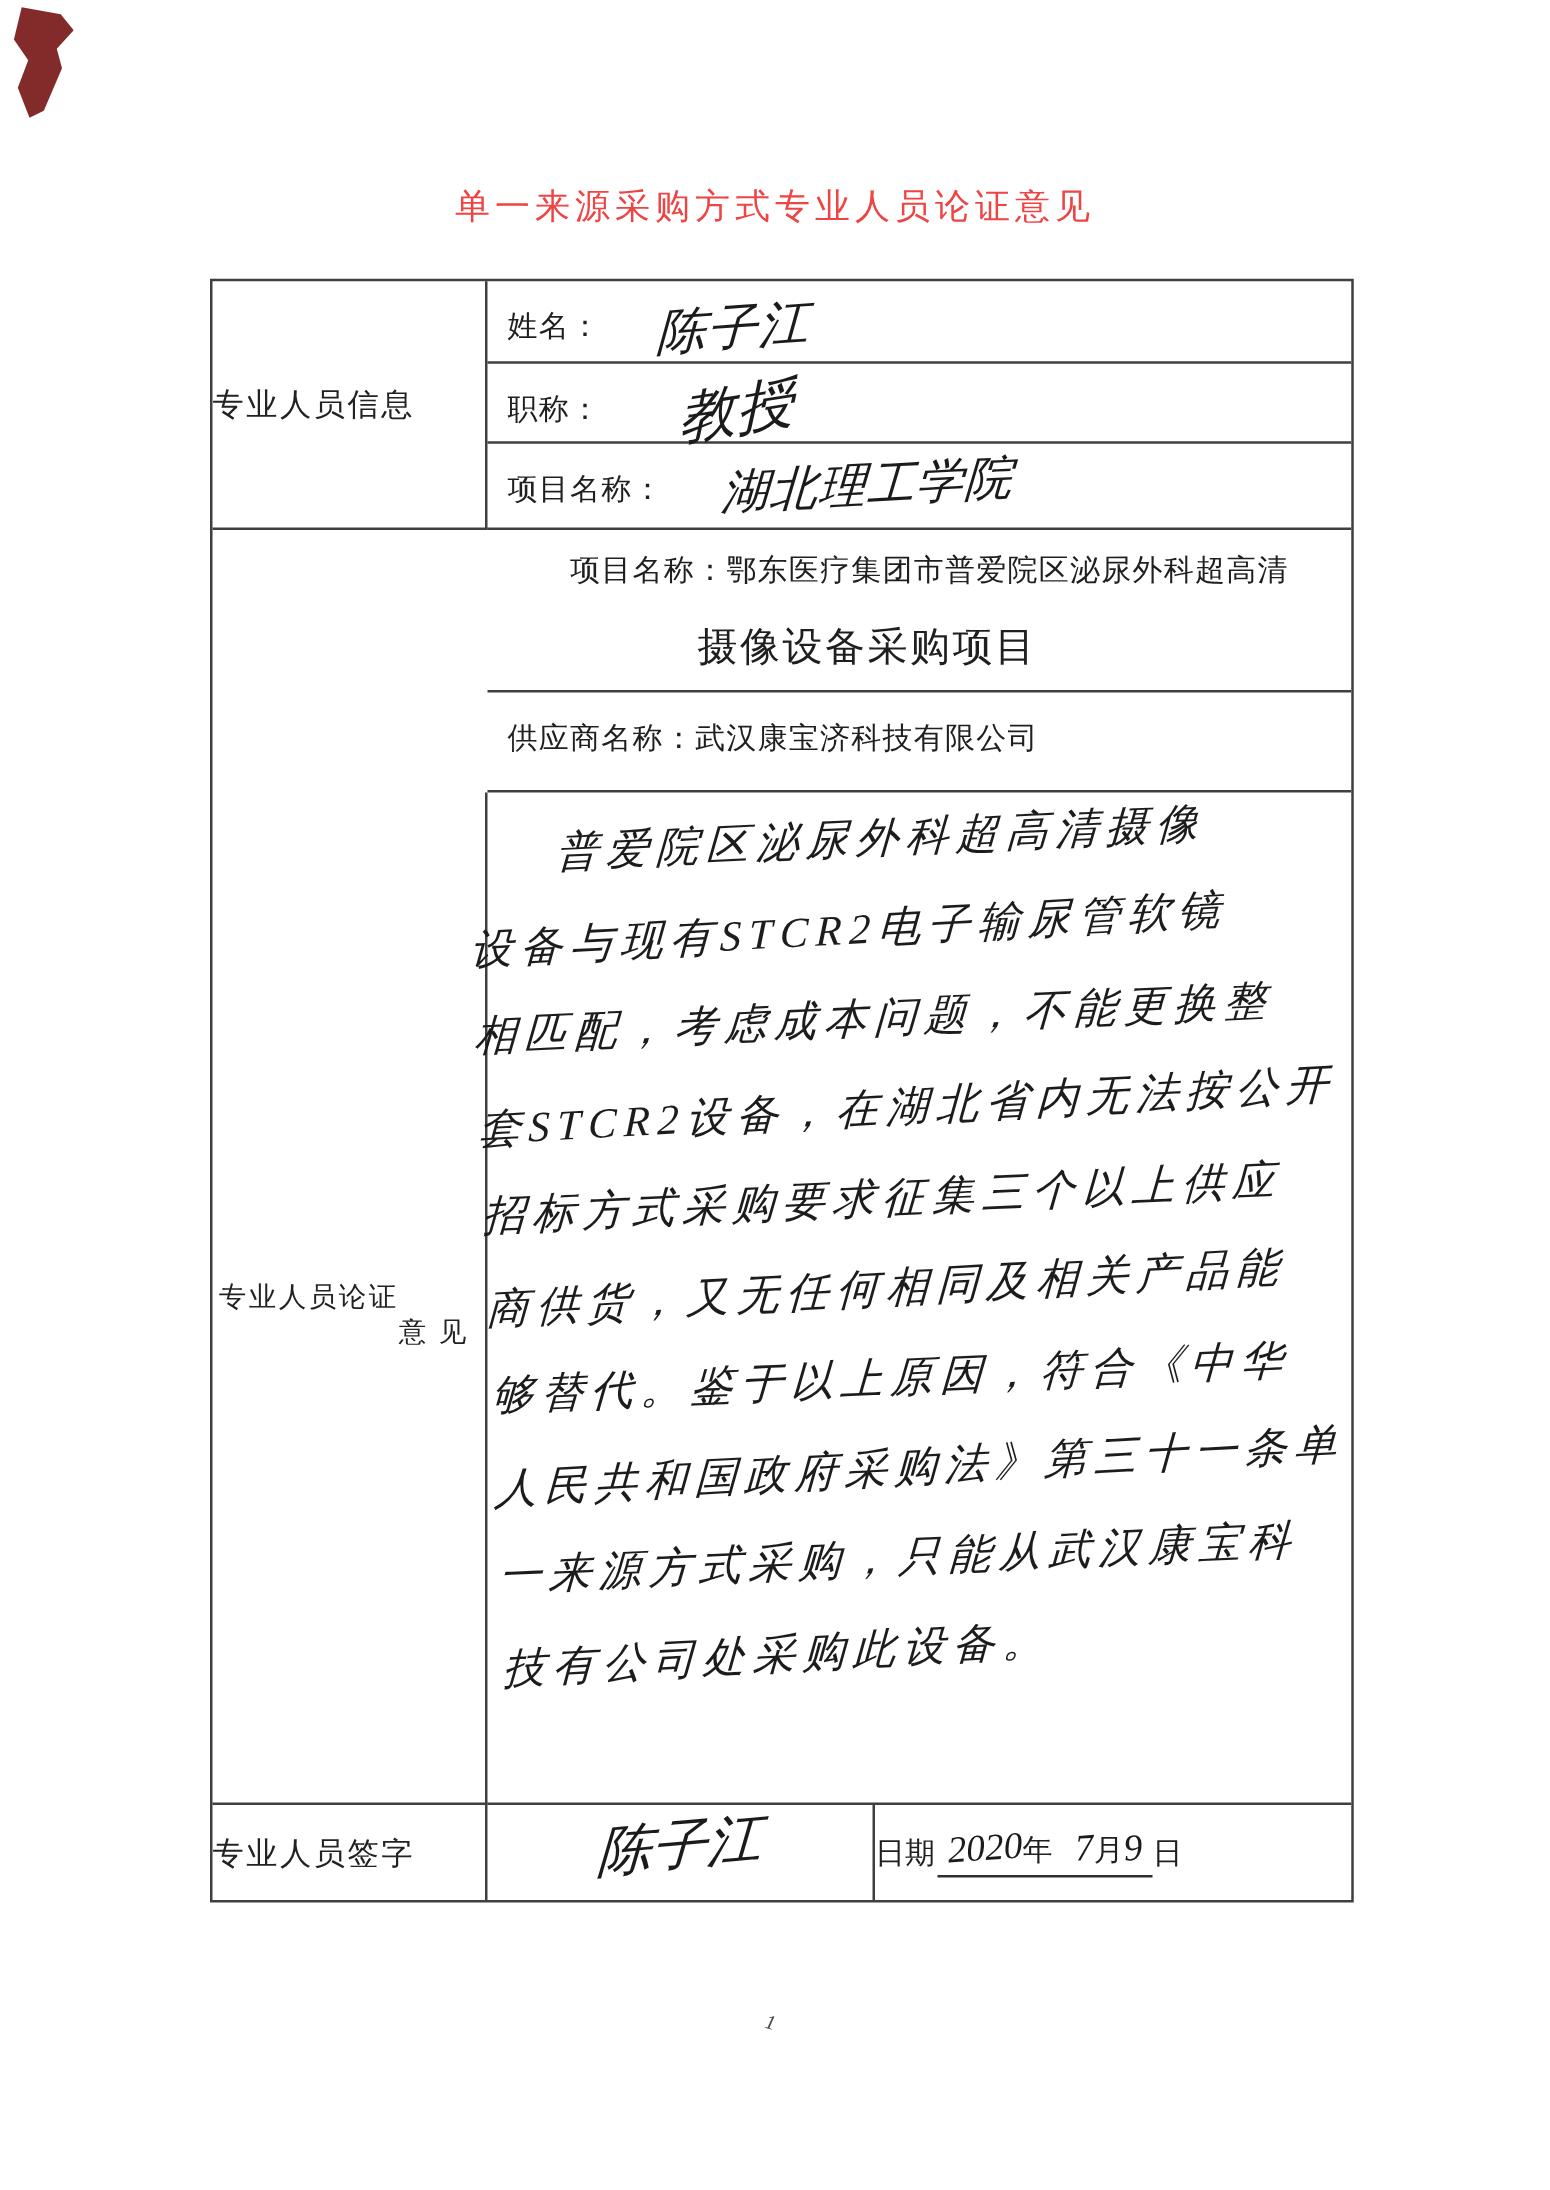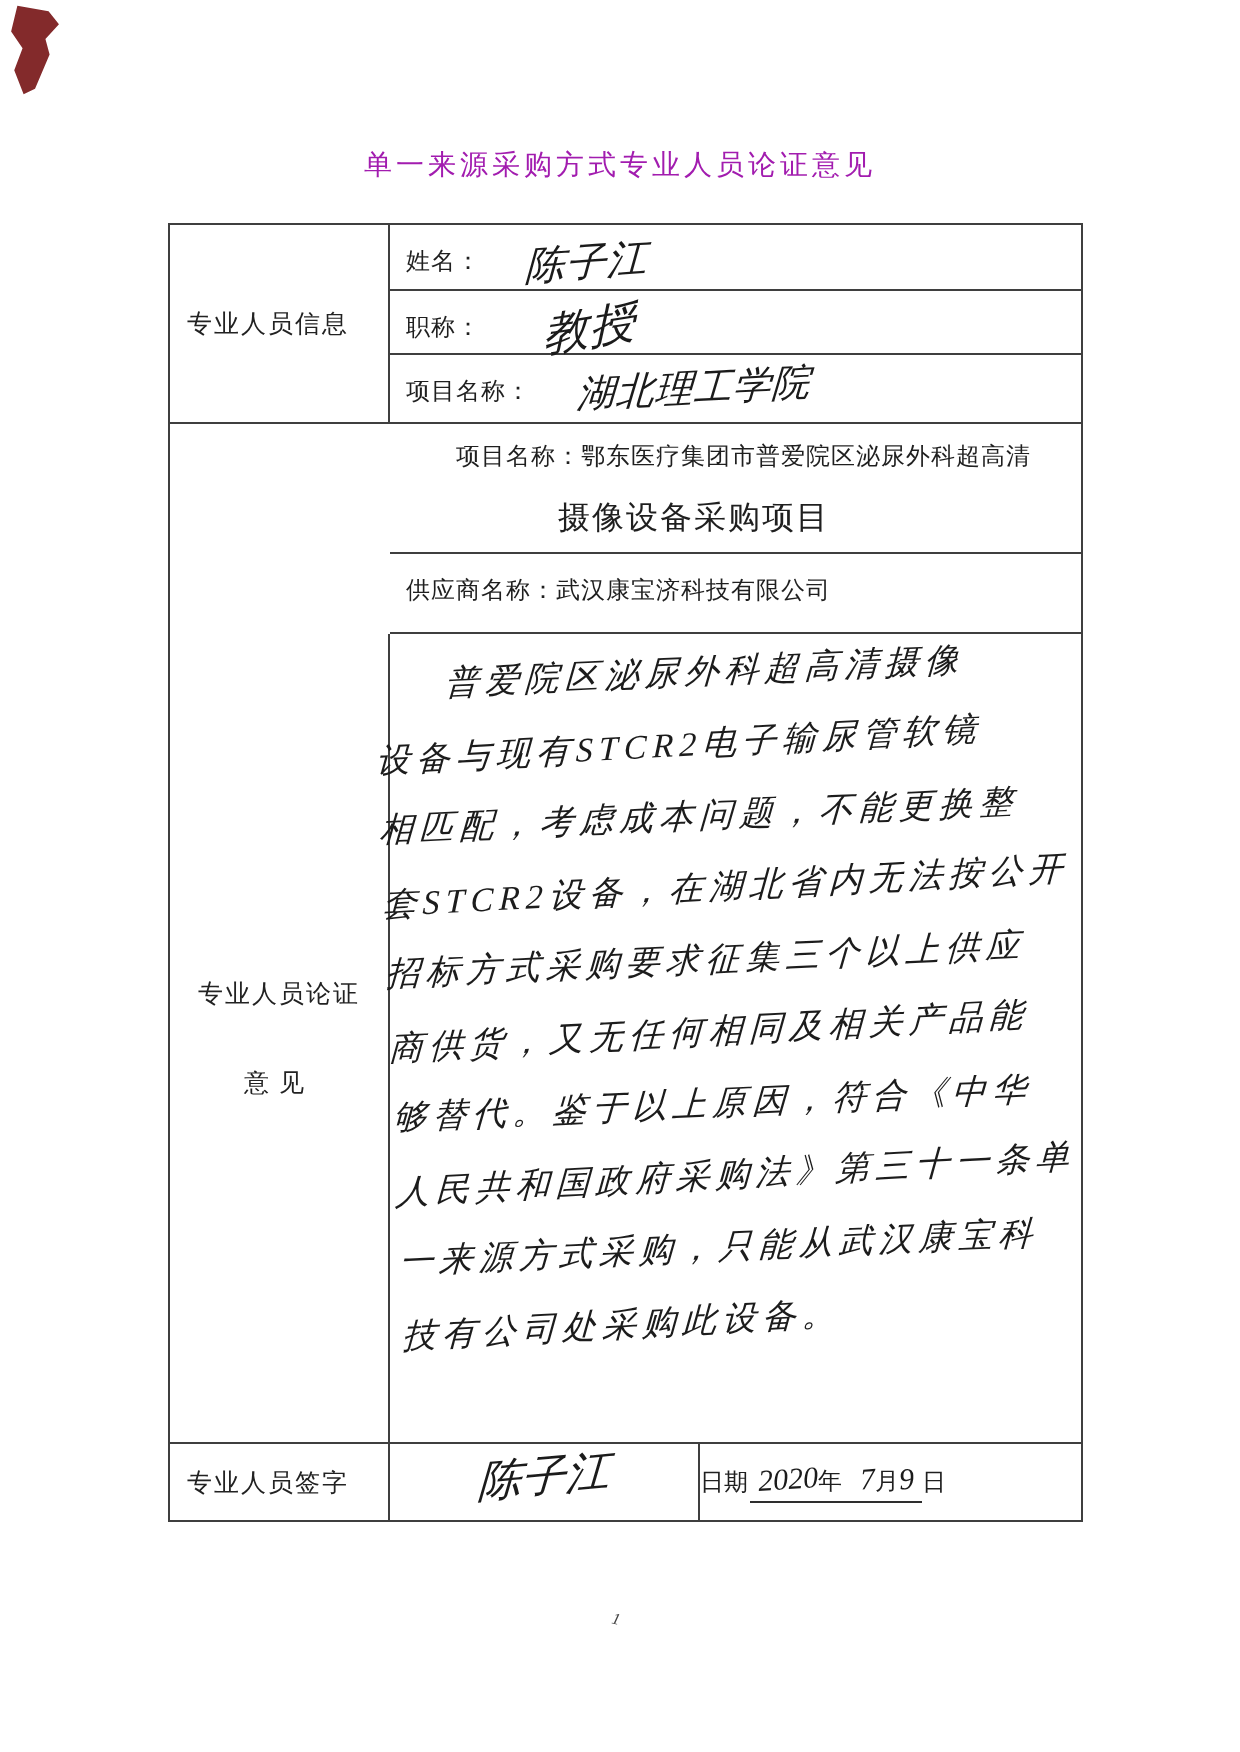--- a/index.html
+++ b/index.html
@@ -15,21 +15,21 @@
   .corner-blot{
     position:absolute;left:8px;top:4px;width:52px;height:92px;
     background:#7c1f20;
     clip-path:polygon(18% 2%,78% 8%,98% 22%,72% 38%,80% 55%,52% 92%,30% 98%,12% 72%,28% 48%,6% 30%);
     opacity:0.95;
   }
   .title{
     position:absolute;left:0;top:146px;width:100%;
     text-align:center;
     font-size:28px;letter-spacing:4px;
-    color:#a21caf;
+    color:#ef4444;
   }
   .form-table{
     position:absolute;left:168px;top:223px;
     width:915px;height:1299px;
     box-sizing:border-box;
     border:2px solid #3f3f3f;
     display:grid;
     grid-template-columns:220px 310px 1fr;
     grid-template-rows:66px 64px 69px 130px 80px 810px 1fr;
   }
@@ -50,26 +50,26 @@
   .c-project{grid-area:4/2/5/4;}
   .c-supplier{grid-area:5/2/6/4;}
   .c-label3{grid-area:6/1/7/2;}
   .c-opinion{grid-area:6/2/7/4;}
   .c-label4{grid-area:7/1/8/2;}
   .c-sig{grid-area:7/2/8/3;}
   .c-date{grid-area:7/3/8/4;}
 
   .sec-label{
     display:flex;align-items:center;
-    padding-left:17px;
+    padding-left:0;
     font-size:25px;letter-spacing:2px;color:#222;
   }
   .sec-label-center{
-    display:flex;flex-direction:column;align-items:center;justify-content:center;
-    font-size:25px;letter-spacing:2px;color:#222;
+    display:flex;flex-direction:row;align-items:center;justify-content:center;
+    font-size:22px;letter-spacing:2px;color:#222;
   }
   .sec-label-center .l2{margin-top:56px;letter-spacing:10px;}
 
   .field{padding:14px 0 0 16px;font-size:24px;letter-spacing:1px;white-space:nowrap;}
   .field .lab{vertical-align:top;display:inline-block;padding-top:6px;}
 
   
   .hw{
     display:inline-block;
     font-style:italic;

